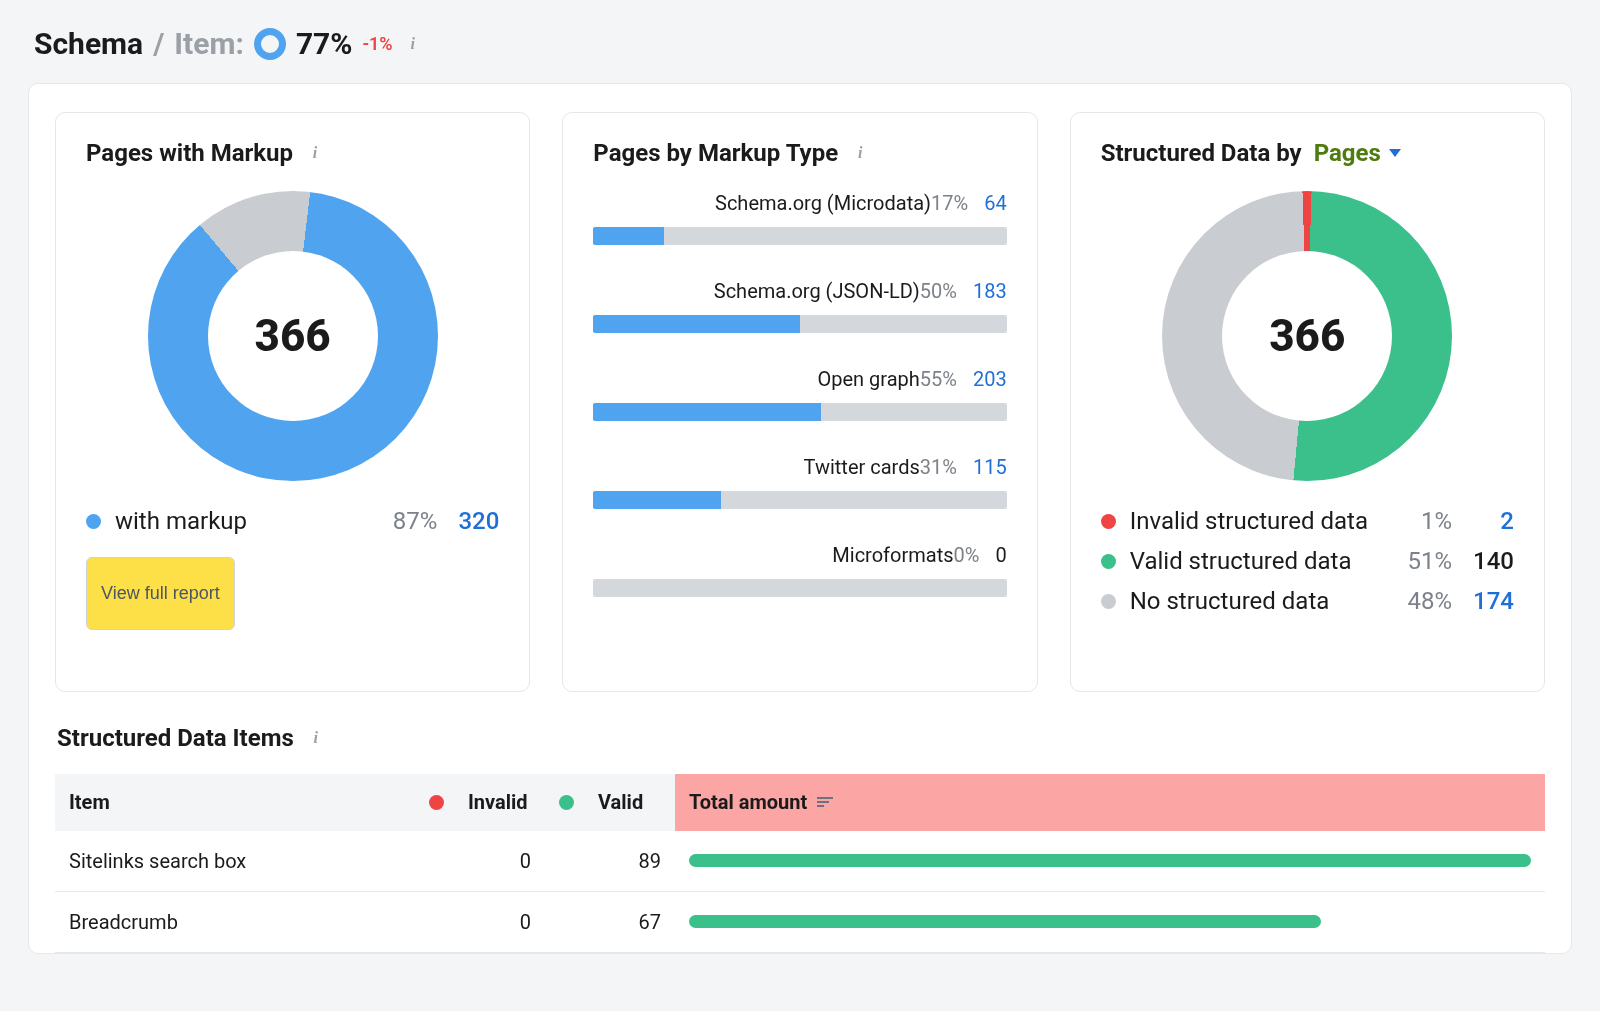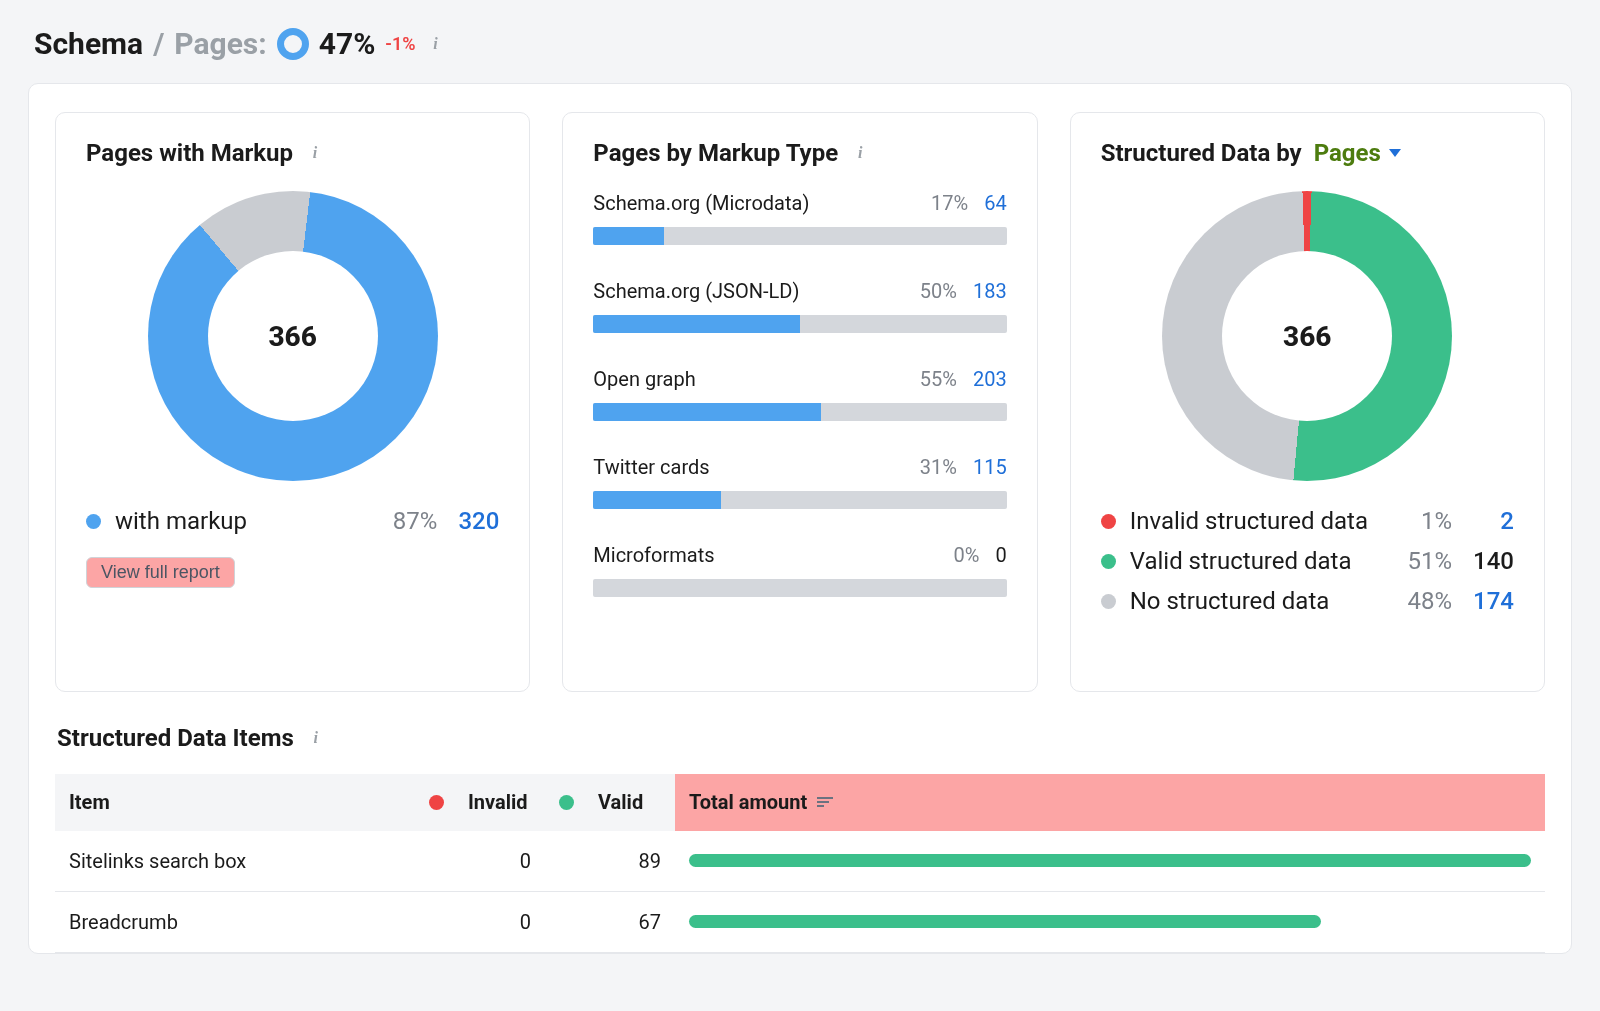--- a/index.html
+++ b/index.html
@@ -19,38 +19,38 @@
 
   .main-card { background:#fff; border:1px solid #e5e7eb; border-radius: 10px; padding: 28px 26px 0 26px; }
   .widgets { display:flex; gap: 32px; }
   .widget { flex:1; border:1px solid #e5e7eb; border-radius:10px; padding: 26px 30px 30px 30px; min-height: 580px; }
   .widget h3 { font-size: 24px; font-weight: 700; display:flex; align-items:center; gap: 12px; margin-bottom: 24px; }
   .widget h3 .drop { color:#4d7c0f; display:inline-flex; align-items:center; gap:8px; }
   .chev { width:0; height:0; border-left:6px solid transparent; border-right:6px solid transparent; border-top:8px solid #1f6fd8; display:inline-block; }
 
   .donut-wrap { display:flex; justify-content:center; margin: 12px 0 26px 0; }
   .donut { position:relative; width: 290px; height:290px; border-radius:50%; }
-  .donut .inner { position:absolute; top:50%; left:50%; width: 170px; height:170px; border-radius:50%; background:#fff; transform: translate(-50%,-50%); display:flex; align-items:center; justify-content:center; font-size: 28px; font-weight: 800; color:#1b1b1b; }
+  .donut .inner { position:absolute; top:50%; left:50%; width: 170px; height:170px; border-radius:50%; background:#fff; transform: translate(-50%,-50%); display:flex; align-items:center; justify-content:center; font-size: 44px; font-weight: 800; color:#1b1b1b; }
 
   .legend { display:flex; flex-direction:column; gap: 12px; font-size:24px; }
   .legend-row { display:flex; align-items:center; }
   .dot { width:15px; height:15px; border-radius:50%; flex:0 0 auto; margin-right: 14px; }
   .dot.blue { background:#4fa3ef; }
   .dot.grey { background:#c9ccd1; }
   .dot.green { background:#3bbf8b; }
   .dot.red { background:#ef4444; }
   .legend-label { flex:1; color:#1b1b1b; }
   .legend-pct { width: 68px; text-align:right; color:#7d828a; }
   .legend-val { width: 62px; text-align:right; color:#1f6fd8; font-weight:500; }
   .legend-val.muted { color:#1b1b1b; }
 
-  .view-report { margin-top: 22px; display:inline-block; border:1px solid #cfd3d8; background:#fca5a5; color:#4b5563; font-size:18px; padding: 4px 14px; border-radius:6px; cursor:pointer; }
+  .view-report { margin-top: 22px; display:inline-block; border:1px solid #cfd3d8; background:#fde047; color:#4b5563; font-size:18px; padding: 25px 14px; border-radius:6px; cursor:pointer; }
 
   .bar-group { display:flex; flex-direction:column; gap: 34px; margin-top: 6px; }
-  .bar-item .bar-top { display:flex; align-items:center; justify-content:space-between; margin-bottom: 12px; font-size:20px;gap:36px; }
+  .bar-item .bar-top { display:flex; align-items:center; justify-content:flex-end; margin-bottom: 12px; font-size:20px; }
   .bar-item .bar-name { color:#1b1b1b; }
   .bar-item .bar-right { display:flex; gap: 16px; }
   .bar-item .bar-pct { color:#7d828a; }
   .bar-item .bar-val { color:#1f6fd8; }
   .bar-item .bar-val.zero { color:#1b1b1b; }
   .bar-track { width:100%; height: 18px; background:#d4d7dc; border-radius: 2px; overflow:hidden; }
   .bar-fill { height:100%; background:#4fa3ef; }
 
   .section-title { font-size: 24px; font-weight: 700; display:flex; align-items:center; gap:12px; margin: 32px 0 22px 2px; }
 
@@ -72,23 +72,23 @@
 
 </style>
 </head>
 <body>
 <div class="page">
 <div class="page-inner">
 
   <div class="header-row">
     <span>Schema</span>
     <span class="sep">/</span>
-    <span class="score-label">Pages:</span>
+    <span class="score-label">Item:</span>
     <span class="score-donut"></span>
-    <span class="score-val">47%</span>
+    <span class="score-val">77%</span>
     <span class="delta">-1%</span>
     <span class="info-icon">i</span>
   </div>
 
   <div class="main-card">
     <div class="widgets">
 
       <div class="widget">
         <h3>
           <span>Pages with Markup</span>

